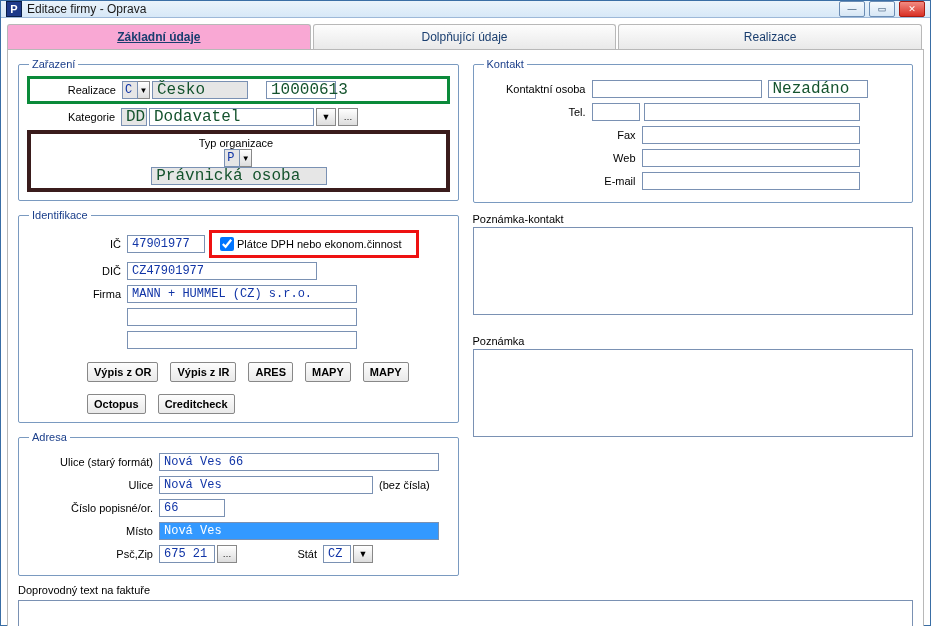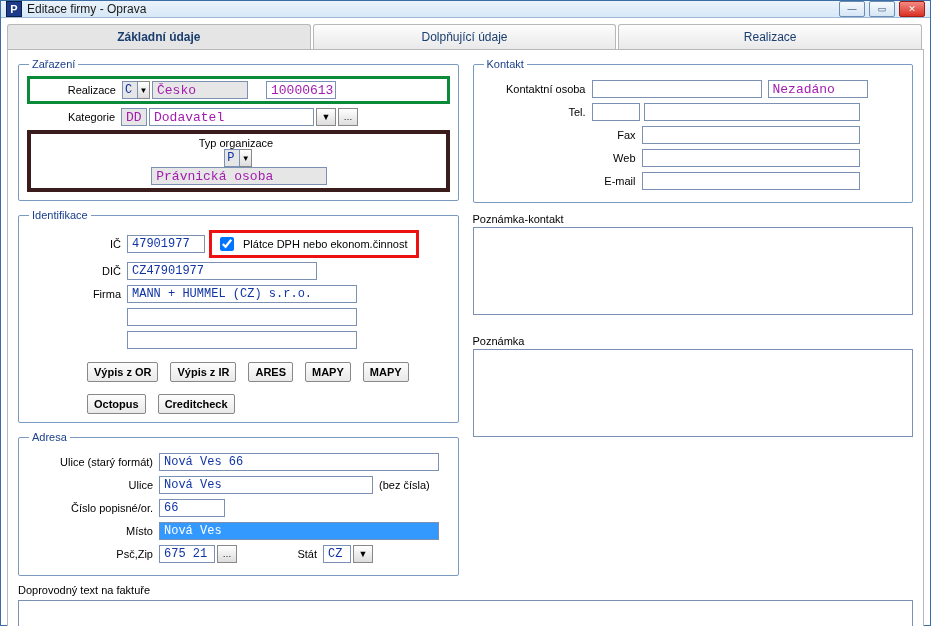--- a/index.html
+++ b/index.html
@@ -7,49 +7,49 @@
   .window { width:931px; height:626px; border:1px solid #3a6ea5; background:#fff; display:flex; flex-direction:column; }
   .titlebar { height:24px; background:linear-gradient(#eaf3fb,#d7e8f7); display:flex; align-items:center; border-bottom:1px solid #9db8d8; }
   .titlebar .ticon { width:16px;height:16px;margin:0 5px;background:#1e3a8a;color:#fff;font-weight:bold;font-size:11px;display:flex;align-items:center;justify-content:center;border:1px solid #0a1f4a;}
   .titlebar .title { font-size:12px;color:#1a1a1a;text-align:right;}
   .winbtns { margin-left:auto; display:flex; gap:4px; padding-right:5px;}
   .winbtn { width:26px;height:16px;border:1px solid #6b8db5;background:linear-gradient(#f6fafd,#d6e6f5);border-radius:2px;display:flex;align-items:center;justify-content:center;font-size:9px;color:#2a4a6a;}
   .winbtn.close { background:linear-gradient(#f28b82,#d93025);border-color:#a61b11;color:#fff;}
   .content { flex:1; padding:6px 6px 0; display:flex; flex-direction:column; }
   .tabbar { display:flex; }
   .tab { flex:1; height:25px; border:1px solid #b8b8b8; border-bottom:none; background:linear-gradient(#fdfdfd,#e9e9e9); display:flex;align-items:center;justify-content:center;font-size:12px;color:#1a3e6f;margin-right:2px;border-radius:3px 3px 0 0;}
-  .tab.active { background:#e5e5e5; font-weight:bold; position:relative; z-index:2;}
+  .tab.active { background:#f9a8d4; font-weight:bold; position:relative; z-index:2;text-decoration:underline;}
   .tabpage { flex:1; border:1px solid #b8b8b8; background:#fff; padding:8px 10px 4px; position:relative; display:flex; flex-direction:column;}
   .cols { display:flex; gap:14px; }
   .col { flex:1; }
   fieldset { border:1px solid #7a9ac0; border-radius:2px; padding:6px 8px 8px; margin:0 0 8px; position:relative;}
   fieldset > legend { color:#1a3e8a; font-size:11px; padding:0 3px; margin-left:2px; background:#fff;}
   .row { display:flex; align-items:center; margin:3px 0; min-height:20px;}
   .lbl { text-align:right; padding-right:6px; color:#000;}
   .lbl-100 { width:100px;}
   input[type=text], .rd { height:18px; border:1px solid #7a91b3; background:#fff; font-family:"Courier New",monospace; font-size:12px; color:#1034a6; padding:0 4px;}
   .rd { display:inline-flex;align-items:center;}
   .cell-g { background:#e6e6e6;}
-  .mono-blue { color:#a21caf; font-family:"Courier New",monospace; font-size:13px;}
+  .mono-blue { color:#14532d; font-family:"Courier New",monospace; font-size:16px;}
   .btn-sq { width:20px;height:18px;border:1px solid #888;background:linear-gradient(#fff,#ddd);display:inline-flex;align-items:center;justify-content:center;font-size:9px;}
   .btn { height:20px;border:1px solid #888;background:linear-gradient(#fdfdfd,#e9e9e9);padding:0 6px;font-size:11px;display:inline-flex;align-items:center;border-radius:2px;}
   .btnrow { display:flex; gap:12px; margin-top:12px; flex-wrap:wrap;font-weight:bold;}
   .hl-sel { background:#3399ff;color:#fff;}
   .hl-green { border:3px solid #0b8a3a; padding:2px 4px;}
   .hl-dblue { border:4px solid #3a1c1c; padding:3px 4px;flex-direction:column;}
   .hl-red { border:3px solid #e11; padding:2px 4px;}
   textarea { border:1px solid #7a91b3; font-family:"Segoe UI"; font-size:11px; resize:none; overflow-y:scroll;}
   .footer { height:40px; border-top:1px solid #d0d0d0; display:flex; align-items:center; padding:0 20px; }
   .footer .spacer { flex:1;}
   .ftbtn { display:flex; flex-direction:column; align-items:center; font-size:10px; color:#1a3e6f; width:50px; cursor:pointer;}
   .ftbtn svg { width:18px;height:18px;}
   .dd { width:28px; display:inline-flex;}
   .dd input { width:16px;height:18px;border:1px solid #7a91b3;background:#e6e6e6;font-family:"Courier New";font-size:12px;color:#1034a6;text-align:left;padding:0 2px;}
   .dd .ar { width:14px;height:18px;border:1px solid #888;border-left:none;background:linear-gradient(#fff,#ddd);display:flex;align-items:center;justify-content:center;font-size:8px;}
-  .chk { display:inline-flex;align-items:center;gap:6px;}
+  .chk { display:inline-flex;align-items:center;gap:0;}
   .chk input { width:14px;height:14px;}
 </style>
 </head>
 <body>
 
 <div class="window">
   <div class="titlebar">
     <div class="ticon">P</div>
     <div class="title">Editace firmy - Oprava</div>
     <div class="winbtns">

